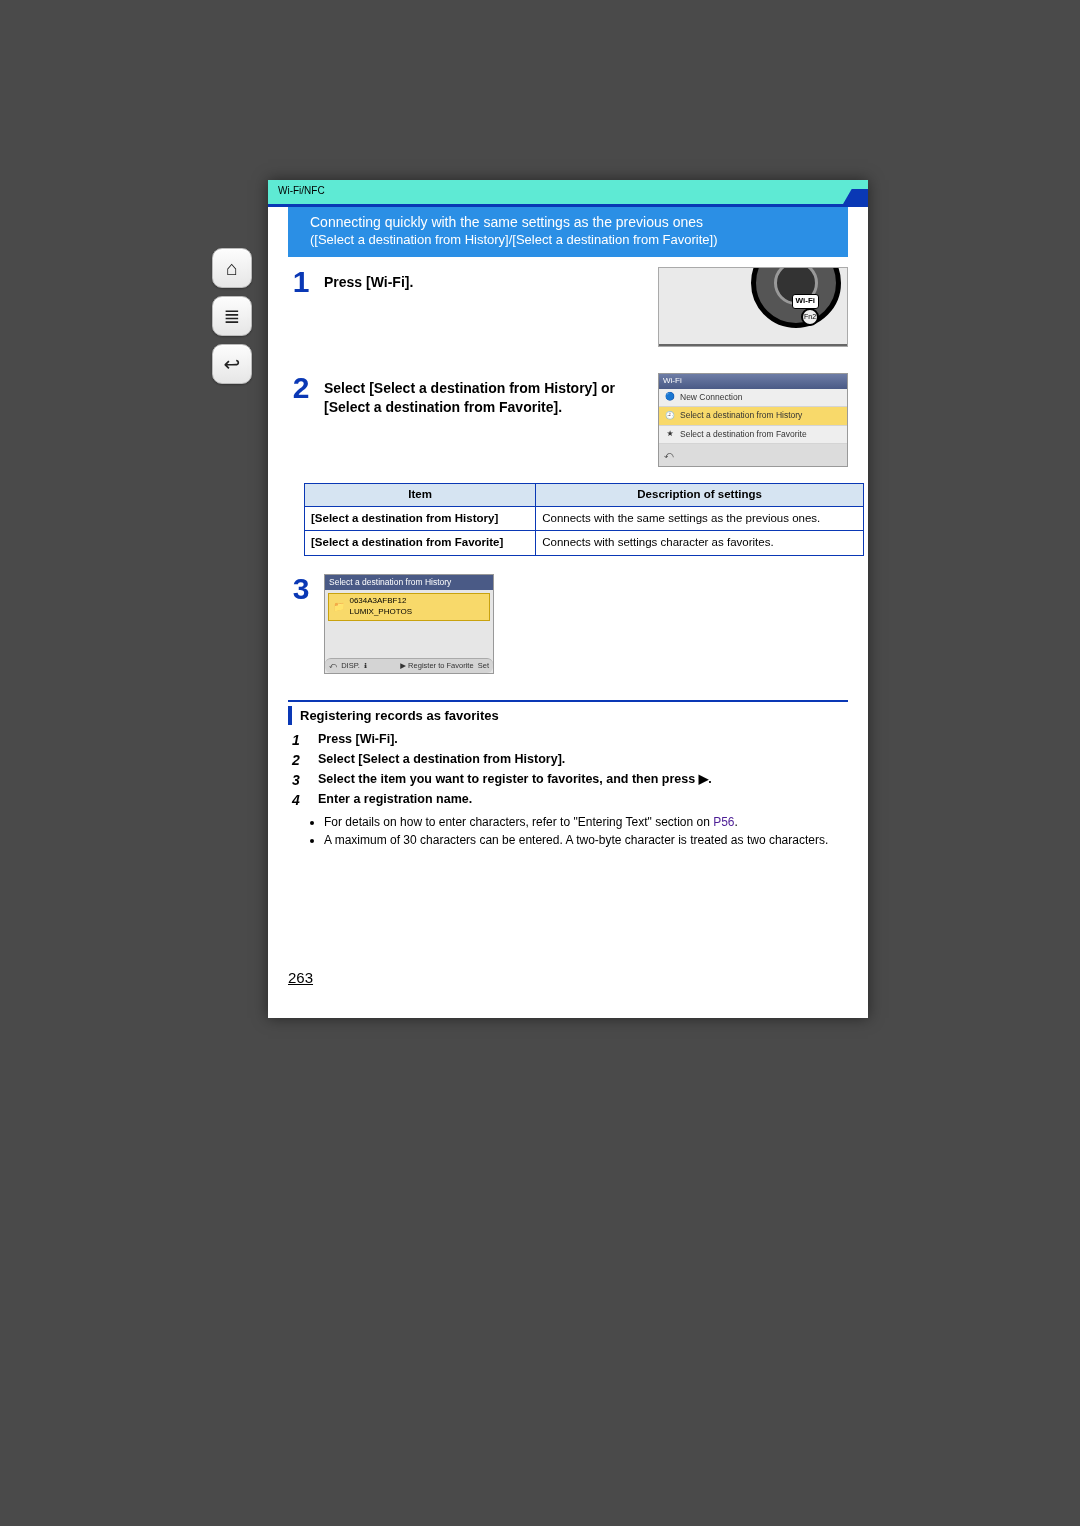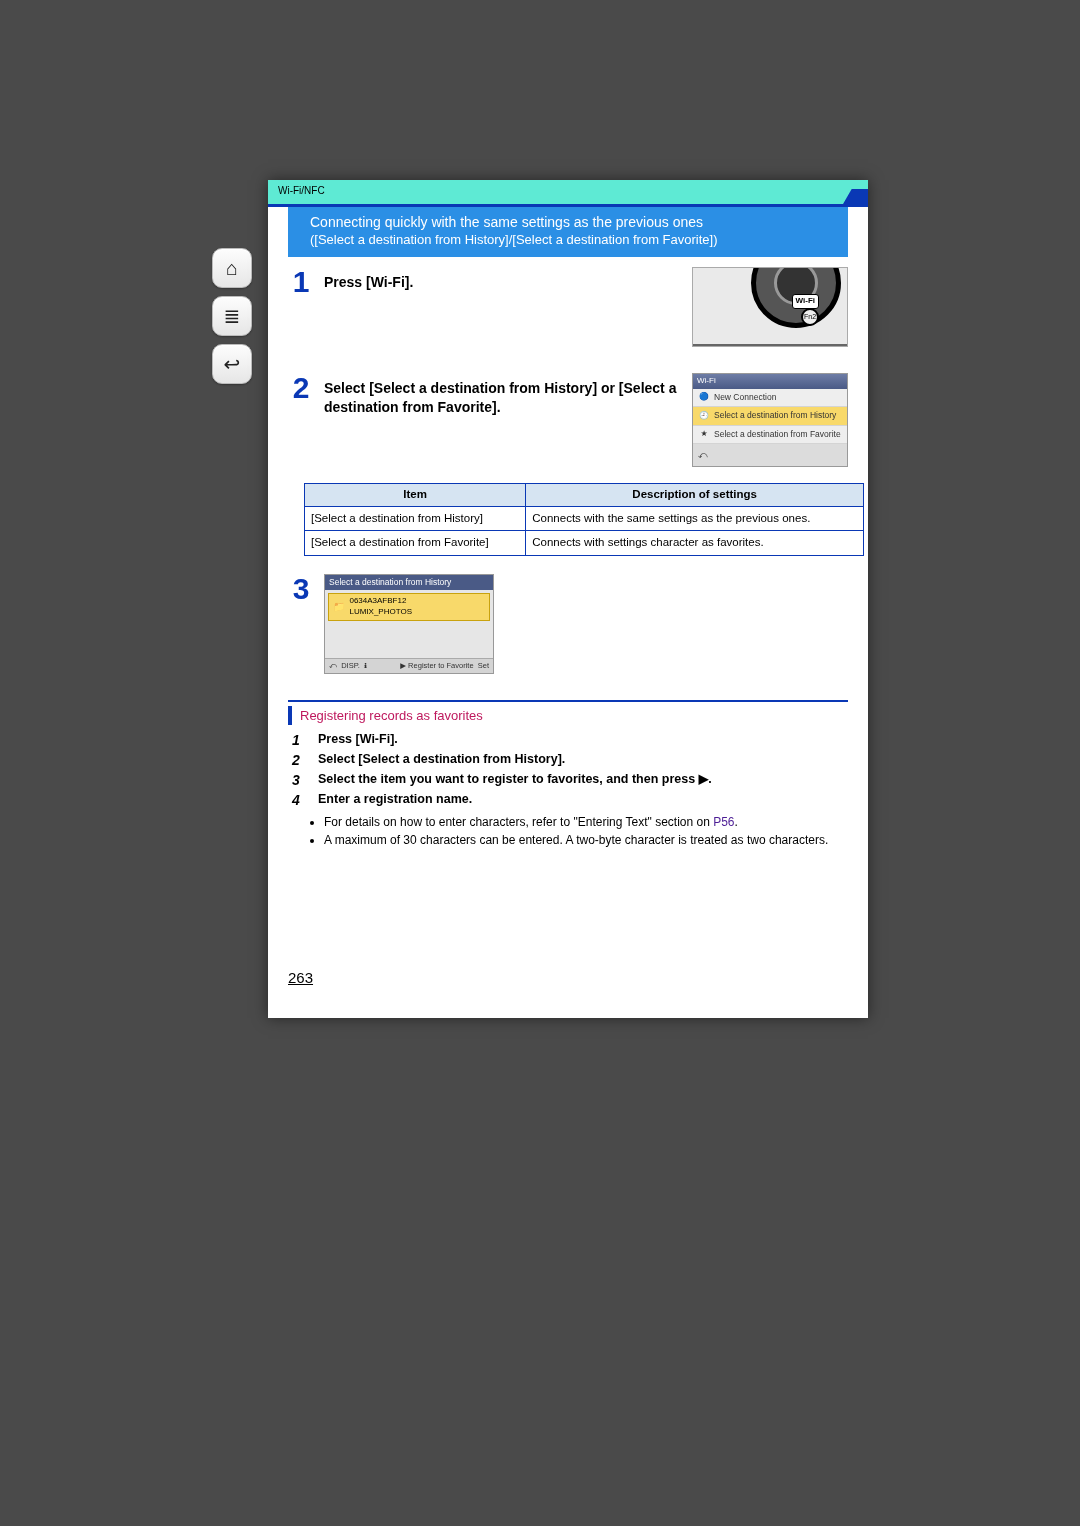--- a/index.html
+++ b/index.html
@@ -85,21 +85,21 @@
     width: 26px;
     text-align: center;
   }
   .step-text {
     font-weight: bold;
     font-size: 14px;
     flex: 1;
     padding-top: 6px;
   }
   .step-fig {
-    width: 156px;
+    width: 190px;
     background: #e8e8e8;
     border: 1px solid #aaa;
     font-size: 9px;
   }
   .fig-dial {
     height: 78px;
     background:#eaeaea;
     border-bottom:2px solid #666;
     position:relative;
     overflow:hidden;
@@ -150,48 +150,49 @@
     border: 1px solid #0a38b5;
     padding: 3px 6px;
     font-weight: bold;
     text-align: center;
   }
   .settings-table td {
     border: 1px solid #0a38b5;
     padding: 4px 6px;
     vertical-align: middle;
   }
-  .settings-table td.k { font-weight: normal; border-radius: 6px; }
+  .settings-table td.k { font-weight: bold; border-radius: 6px; }
   .fig-history {
     width: 170px;
     height: 100px;
     border:1px solid #999;
     background:#e6e6e6;
     font-size:8px;
     display:flex; flex-direction:column;
   }
   .hist-hdr { background:#4a5a86; color:#fff; padding:2px 4px; font-size:8.5px; }
   .hist-sel {
     margin:3px; background:#f8d96a; border:1px solid #c9a20e;
     padding:2px 4px; display:flex; gap:4px; align-items:center;
   }
   .hist-sel .folder { color:#c9a20e; font-size:10px; }
   .hist-foot {
     margin-top:auto; background:#d4d4d4;
     display:flex; justify-content:space-between; align-items:flex-end;
     padding:2px 4px; font-size:7.5px; color:#333;
     border-top:1px solid #aaa;
+    border-radius:6px;
   }
   .divider {
     height:2px; background:#0a38b5; margin: 14px 0 4px 0;
   }
   .subhead {
     border-left: 4px solid #0a38b5;
-    color: #be185d;
-    font-weight: normal;
+    color: #000000;
+    font-weight: bold;
     padding: 1px 0 1px 8px;
     font-size: 13px;
     margin-bottom: 6px;
   }
   ol.sub-steps {
     list-style: none;
     counter-reset: sub;
     padding-left: 4px;
     margin-bottom: 4px;
   }

